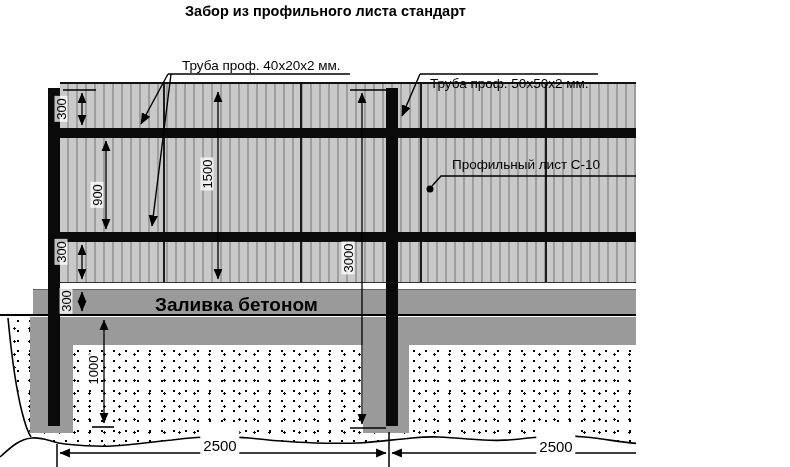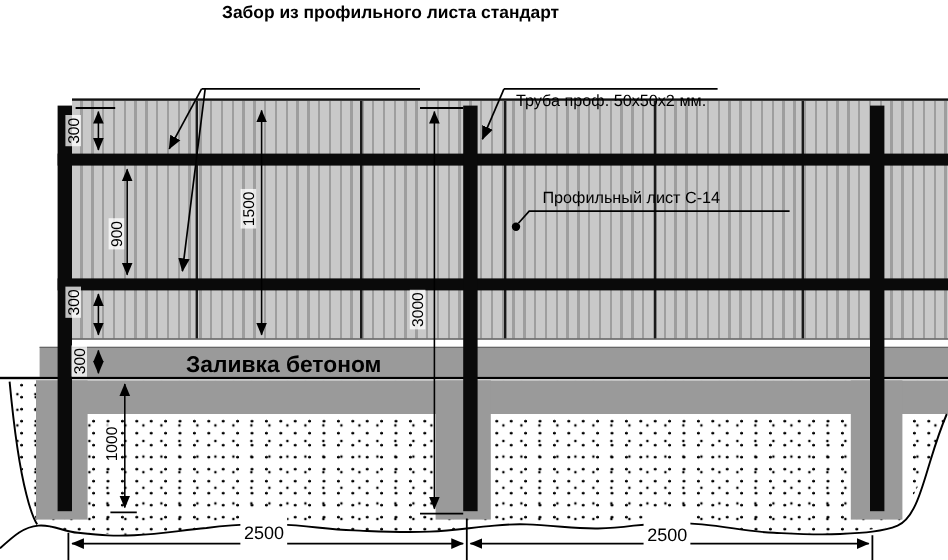--- a/index.html
+++ b/index.html
@@ -1,17 +1,17 @@
 <!DOCTYPE html>
 <html style="--sheet: #c9c9c9; --sheet_ridge: #9e9e9e; --concrete: #9a9a9a; --line: #000000;"><head>
 <meta charset="utf-8">
 <style>
   html,body { margin:0; padding:0; background:#fff; }
   .stage {
-    position:relative; width:790px; height:467px; overflow:hidden;
+    position:relative; width:636px; height:467px; overflow:hidden;
     background:#fff; font-family:"Liberation Sans", sans-serif; color:#000;
   }
   .title { position:absolute; left:185px; top:3px; font-size:14.5px; font-weight:bold; white-space:nowrap; }
 
   
   .sheet {
     position:absolute; left:60px; top:82px; width:730px; height:201px;
     border-top:2.5px solid #111; border-bottom:1.5px solid #333; box-sizing:border-box;
     background:repeating-linear-gradient(90deg, var(--sheet,#c9c9c9) 0 7px, var(--sheet_ridge,#9e9e9e) 7px 9px);
   }
@@ -126,22 +126,23 @@
       <line x1="168" y1="74" x2="141" y2="124" marker-end="url(#ar)"></line>
       <line x1="171" y1="74" x2="152" y2="226" marker-end="url(#ar)"></line>
       <line x1="420" y1="74" x2="598" y2="74"></line>
       <line x1="420" y1="74" x2="402" y2="116" marker-end="url(#ar)"></line>
       <path d="M658,176 L441,176 L432,186"></path>
       <circle cx="430" cy="189" r="3.5" fill="#000" stroke="none"></circle>
     </g>
   </svg>
 
   <div class="title">Забор из профильного листа стандарт</div>
+  <div class="lbl" style="left:182px;top:58px">Труба проф. 40х20х2 мм.</div>
   <div class="lbl" style="left:430px;top:76px">Труба проф. 50х50х2 мм.</div>
-  <div class="lbl" style="left:452px;top:157px">Профильный лист С-14</div>
+  <div class="lbl" style="left:452px;top:157px">Профильный лист С-10</div>
   <div class="strip-label">Заливка бетоном</div>
 
   <div class="dimv" style="left:61px;top:109px">300</div>
   <div class="dimv" style="left:97px;top:195px">900</div>
   <div class="dimv" style="left:61px;top:252px">300</div>
   <div class="dimv" style="left:66px;top:301px">300</div>
   <div class="dimv" style="left:93px;top:370px">1000</div>
   <div class="dimv" style="left:207px;top:174px">1500</div>
   <div class="dimv" style="left:348px;top:258px">3000</div>
   <div class="dimh" style="left:220px;top:445px">2500</div>

